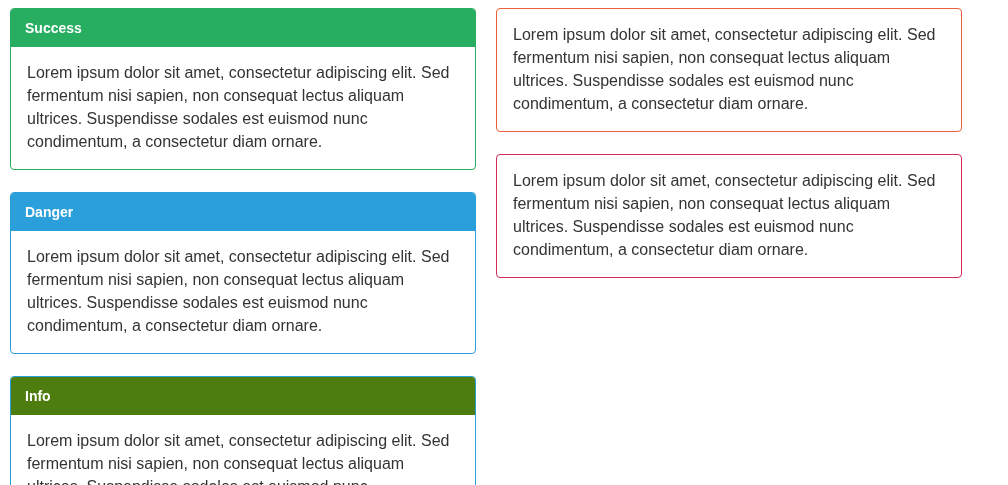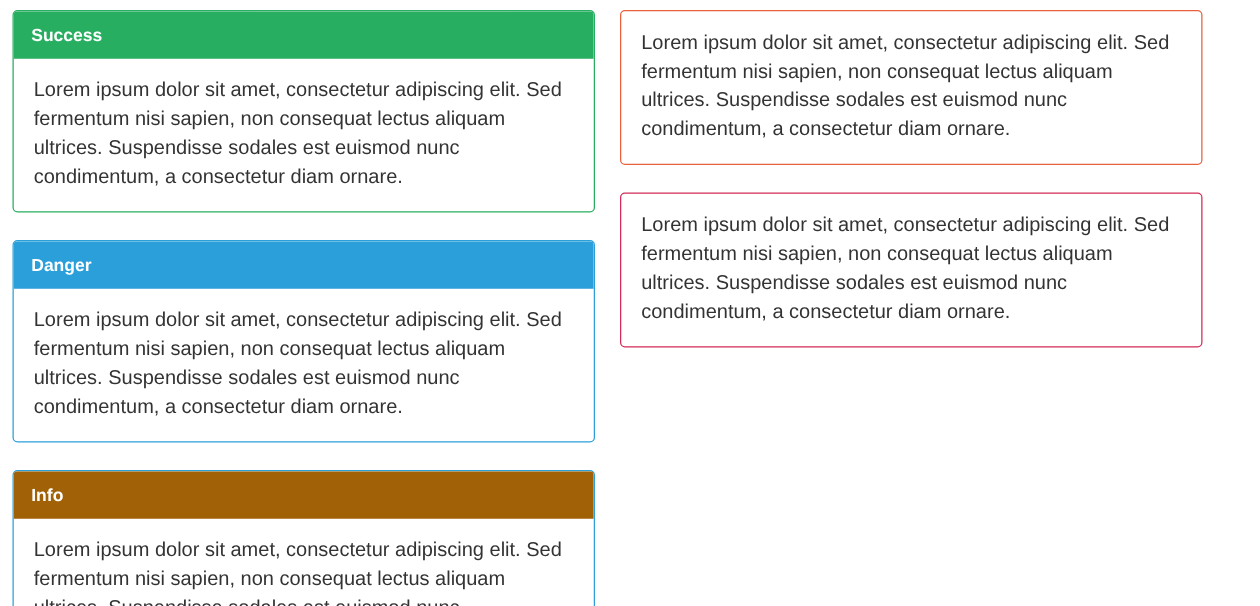--- a/index.html
+++ b/index.html
@@ -55,21 +55,21 @@
   
   .v-success { border-color: #27ae60; }
   .v-success > .panel-heading { background: #27ae60; }
   .v-warning { border-color: #e8603c; }
   .v-warning > .panel-heading { background: #e8603c; }
   .v-primary { border-color: #2b9fd9; }
   .v-primary > .panel-heading { background: #2b9fd9; }
   .v-danger { border-color: #d22b57; }
   .v-danger > .panel-heading { background: #d22b57; }
   .v-info { border-color: #2b9fd9; }
-  .v-info > .panel-heading { background: #a16207; }
+  .v-info > .panel-heading { background: #4d7c0f; }
 </style>
 </head>
 <body>
 
 <div class="board">
 
   <div class="col">
 
     <section class="panel v-success">
       <div class="panel-heading">Success</div>

